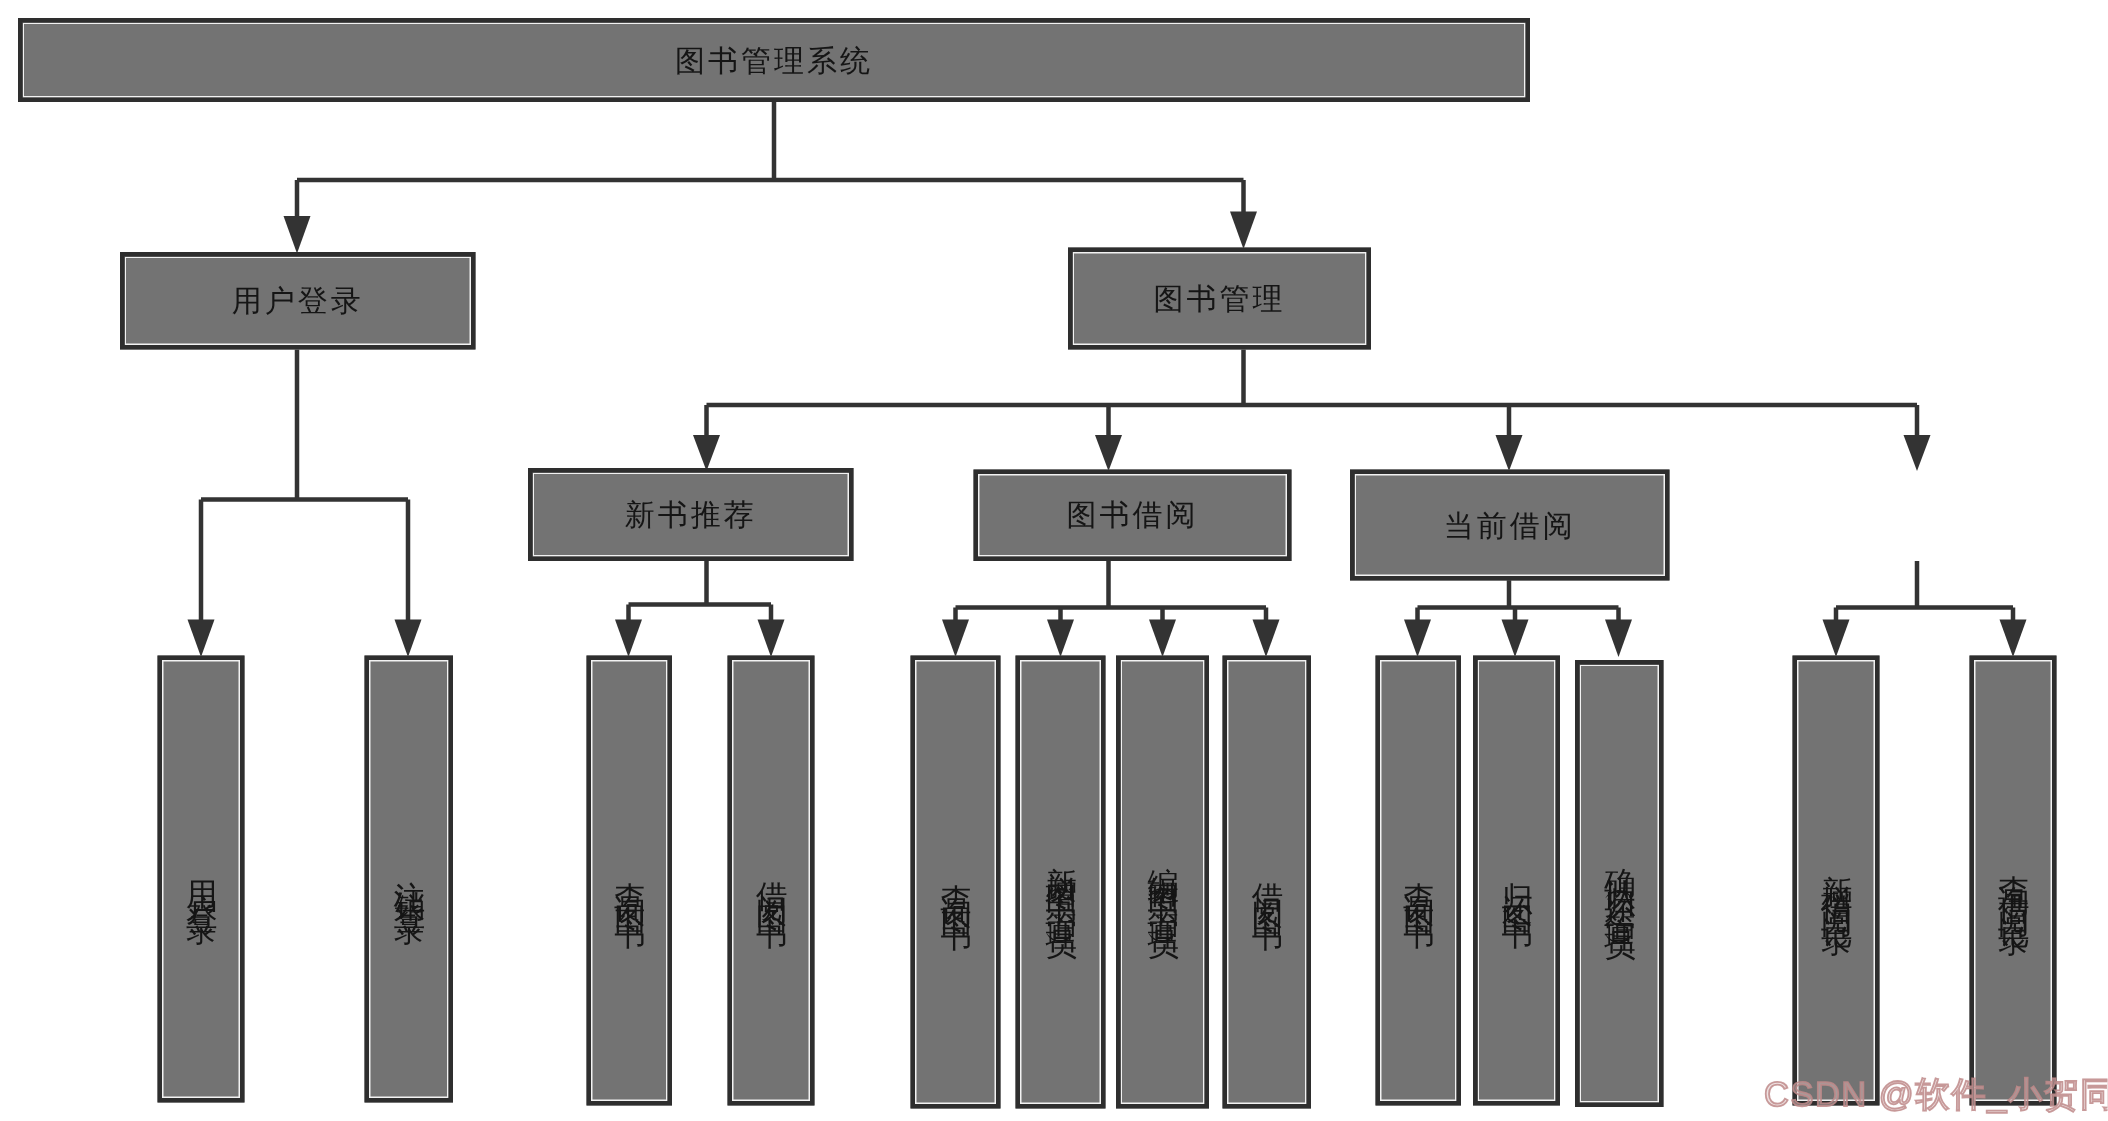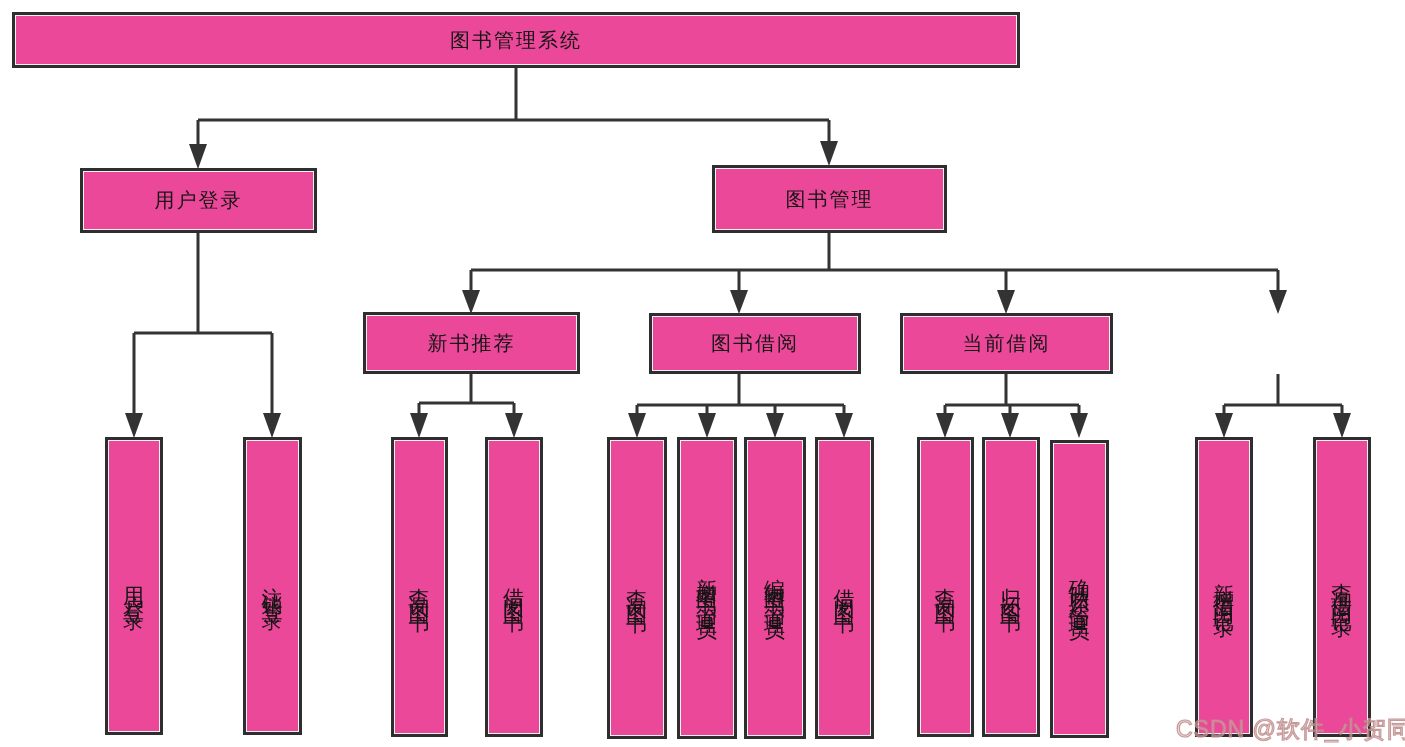--- a/index.html
+++ b/index.html
@@ -1,20 +1,20 @@
 <!DOCTYPE html>
 <html><head>
 <meta charset="utf-8">
 <style>
   html,body{margin:0;padding:0;background:#ffffff;}
   body{width:1405px;height:747px;position:relative;overflow:hidden;
        font-family:"Liberation Sans","DejaVu Sans",sans-serif;}
   #stage{position:absolute;inset:0;width:1405px;height:747px;}
   #wires{position:absolute;left:0;top:0;z-index:0;}
-  .node{position:absolute;background:#ec4899;border:3px solid #2e2e2e;
+  .node{position:absolute;background:#737373;border:3px solid #2e2e2e;
         box-sizing:border-box;display:flex;align-items:center;justify-content:center;
         color:#151515;z-index:1;box-shadow:inset 0 0 0 1px #f2f2f2;}
   .hnode{font-size:20px;letter-spacing:2px;white-space:nowrap;}
   .vnode{writing-mode:vertical-rl;text-orientation:mixed;
          font-size:21px;letter-spacing:8px;line-height:1;}
   .watermark{position:absolute;left:1176px;top:714px;z-index:2;
              font-size:23px;letter-spacing:1px;white-space:nowrap;
              color:rgba(255,255,255,0.25);
              -webkit-text-stroke:1.2px rgba(190,138,138,0.85);
              text-shadow:0 0 1px rgba(190,138,138,0.35);}
@@ -64,38 +64,38 @@
     </g>
   </svg>
 
   <div class="node hnode" style="left:12px;top:12px;width:1008px;height:56px;">
     <span>图书管理系统</span>
   </div>
 
   <div class="node hnode" style="left:80px;top:168px;width:237px;height:65px;">
     <span>用户登录</span>
   </div>
-  <div class="node hnode" style="left:712px;top:165px;width:235px;height:68px;">
+  <div class="node hnode" style="left:712px;top:165px;width:202px;height:68px;">
     <span>图书管理</span>
   </div>
 
   <div class="node vnode" style="left:105px;top:437px;width:58px;height:298px;">
     <span>用户登录</span>
   </div>
   <div class="node vnode" style="left:243px;top:437px;width:59px;height:298px;">
     <span>注销登录</span>
   </div>
 
-  <div class="node hnode" style="left:363px;top:312px;width:217px;height:62px;">
+  <div class="node hnode" style="left:352px;top:312px;width:217px;height:62px;">
     <span>新书推荐</span>
   </div>
   <div class="node hnode" style="left:633px;top:313px;width:212px;height:61px;margin-left:16px;">
     <span>图书借阅</span>
   </div>
-  <div class="node hnode" style="left:900px;top:313px;width:213px;height:61px;">
+  <div class="node hnode" style="left:900px;top:313px;width:213px;height:74px;">
     <span>当前借阅</span>
   </div>
 
   <div class="node vnode" style="left:391px;top:437px;width:57px;height:300px;">
     <span>查询图书</span>
   </div>
   <div class="node vnode" style="left:485px;top:437px;width:58px;height:300px;">
     <span>借阅图书</span>
   </div>
 

